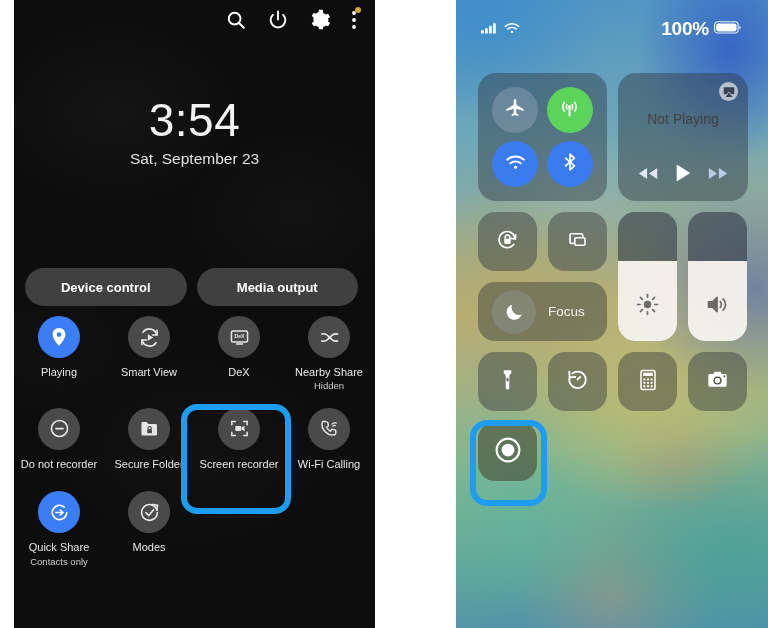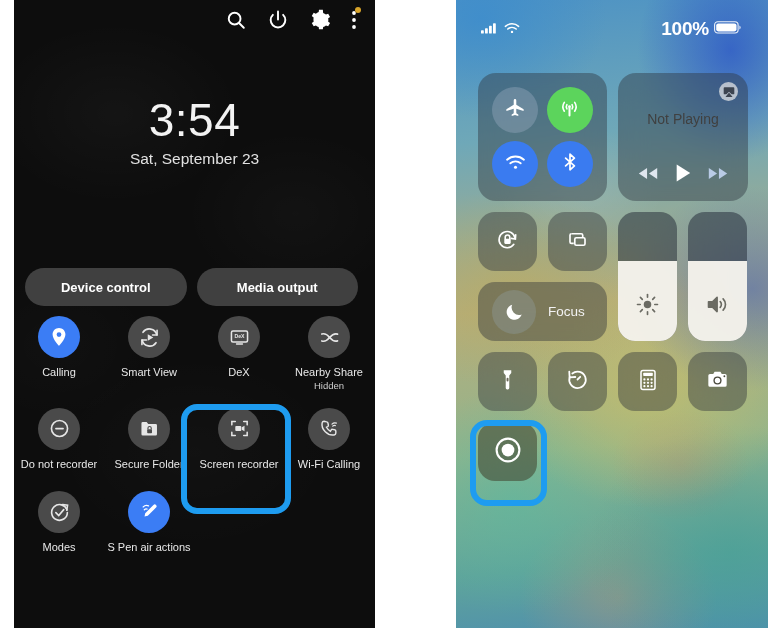--- a/index.html
+++ b/index.html
@@ -273,21 +273,21 @@
 
     <div class="a-grid">
 
       <div class="a-row a-row1">
         <div class="a-tile">
           <div class="a-ic on">
             <svg viewBox="0 0 24 24" width="22" height="22" fill="#fff">
               <path d="M12 2.3c-3.9 0-7 3.1-7 7 0 5.2 7 12.4 7 12.4s7-7.2 7-12.4c0-3.9-3.1-7-7-7zm0 9.6a2.6 2.6 0 1 1 0-5.2 2.6 2.6 0 0 1 0 5.2z"></path>
             </svg>
           </div>
-          <div class="a-lbl">Calling</div>
+          <div class="a-lbl">Playing</div>
         </div>
         <div class="a-tile">
           <div class="a-ic off">
             <svg viewBox="0 0 24 24" width="23" height="23" fill="none" stroke="#e6e6e6" stroke-width="1.7" stroke-linecap="round">
               <path d="M19.6 9.2A8 8 0 0 0 5.2 6.6"></path>
                 <path d="M4.4 14.8a8 8 0 0 0 14.4 2.6"></path>
               <polyline points="19.9,4.6 19.9,9.4 15.2,9.4" fill="none"></polyline>
               <polyline points="4.1,19.4 4.1,14.6 8.8,14.6" fill="none"></polyline>
               <polygon points="10.2,8.6 16,12 10.2,15.4" fill="#e6e6e6" stroke="none"></polygon>
             </svg>
@@ -357,38 +357,39 @@
               <path d="M14.6 7.4a4.4 4.4 0 0 1 4.6-1" fill="none" stroke="#e6e6e6" stroke-width="1.3" stroke-linecap="round"></path>
               <path d="M15.4 9.6a2.4 2.4 0 0 1 2.7-.6" fill="none" stroke="#e6e6e6" stroke-width="1.3" stroke-linecap="round"></path>
             </svg>
           </div>
           <div class="a-lbl">Wi-Fi Calling</div>
         </div>
       </div>
 
       <div class="a-row a-row3">
         <div class="a-tile">
+          <div class="a-ic on">
+            <svg viewBox="0 0 24 24" width="23" height="23" fill="none" stroke="#fff" stroke-width="1.7" stroke-linecap="round">
+              <path d="M19.5 12a7.5 7.5 0 1 1-2.6-5.7"></path>
+              <line x1="8.3" y1="12" x2="15.4" y2="12"></line>
+              <polyline points="12.8,9.4 15.5,12 12.8,14.6"></polyline>
+            </svg>
+          </div>
+          <div class="a-lbl">Quick Share</div>
+          <div class="a-sub">Contacts only</div>
+        </div>
+        <div class="a-tile">
           <div class="a-ic off">
             <svg viewBox="0 0 24 24" width="23" height="23" fill="none" stroke="#e6e6e6" stroke-width="1.7" stroke-linecap="round">
               <path d="M19.8 9.4A8.2 8.2 0 1 0 20.2 12"></path>
               <polyline points="15.2,3.6 20.4,4.4 19.6,9.6"></polyline>
               <polyline points="8.2,12.2 11.2,15.2 16.4,9"></polyline>
             </svg>
           </div>
           <div class="a-lbl">Modes</div>
-        </div>
-        <div class="a-tile">
-          <div class="a-ic on">
-            <svg viewBox="0 0 24 24" width="23" height="23">
-              <path d="M18.8 4.2a1.9 1.9 0 0 1 0 2.7l-8.6 8.6-3.4.7.7-3.4 8.6-8.6a1.9 1.9 0 0 1 2.7 0z" fill="#fff"></path>
-              <path d="M5.4 6.2a5 5 0 0 1 5.6-1.1" fill="none" stroke="#fff" stroke-width="1.3" stroke-linecap="round"></path>
-              <path d="M6.6 9.1a2.8 2.8 0 0 1 2.9-.6" fill="none" stroke="#fff" stroke-width="1.3" stroke-linecap="round"></path>
-            </svg>
-          </div>
-          <div class="a-lbl">S Pen air actions</div>
         </div>
       </div>
     </div>
 
     <div id="android-highlight"></div>
   </div>
 
   <div id="ios-panel">
     <div id="ios-wall"></div>
 

